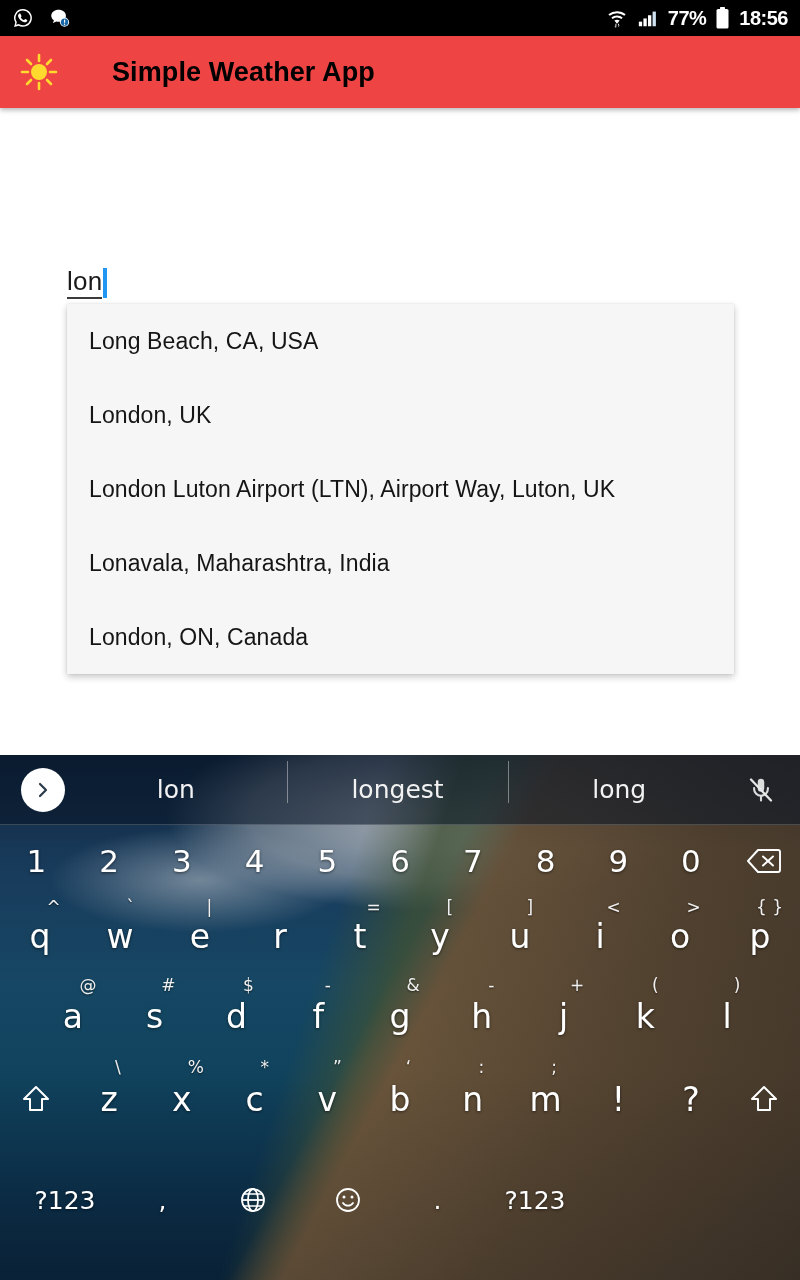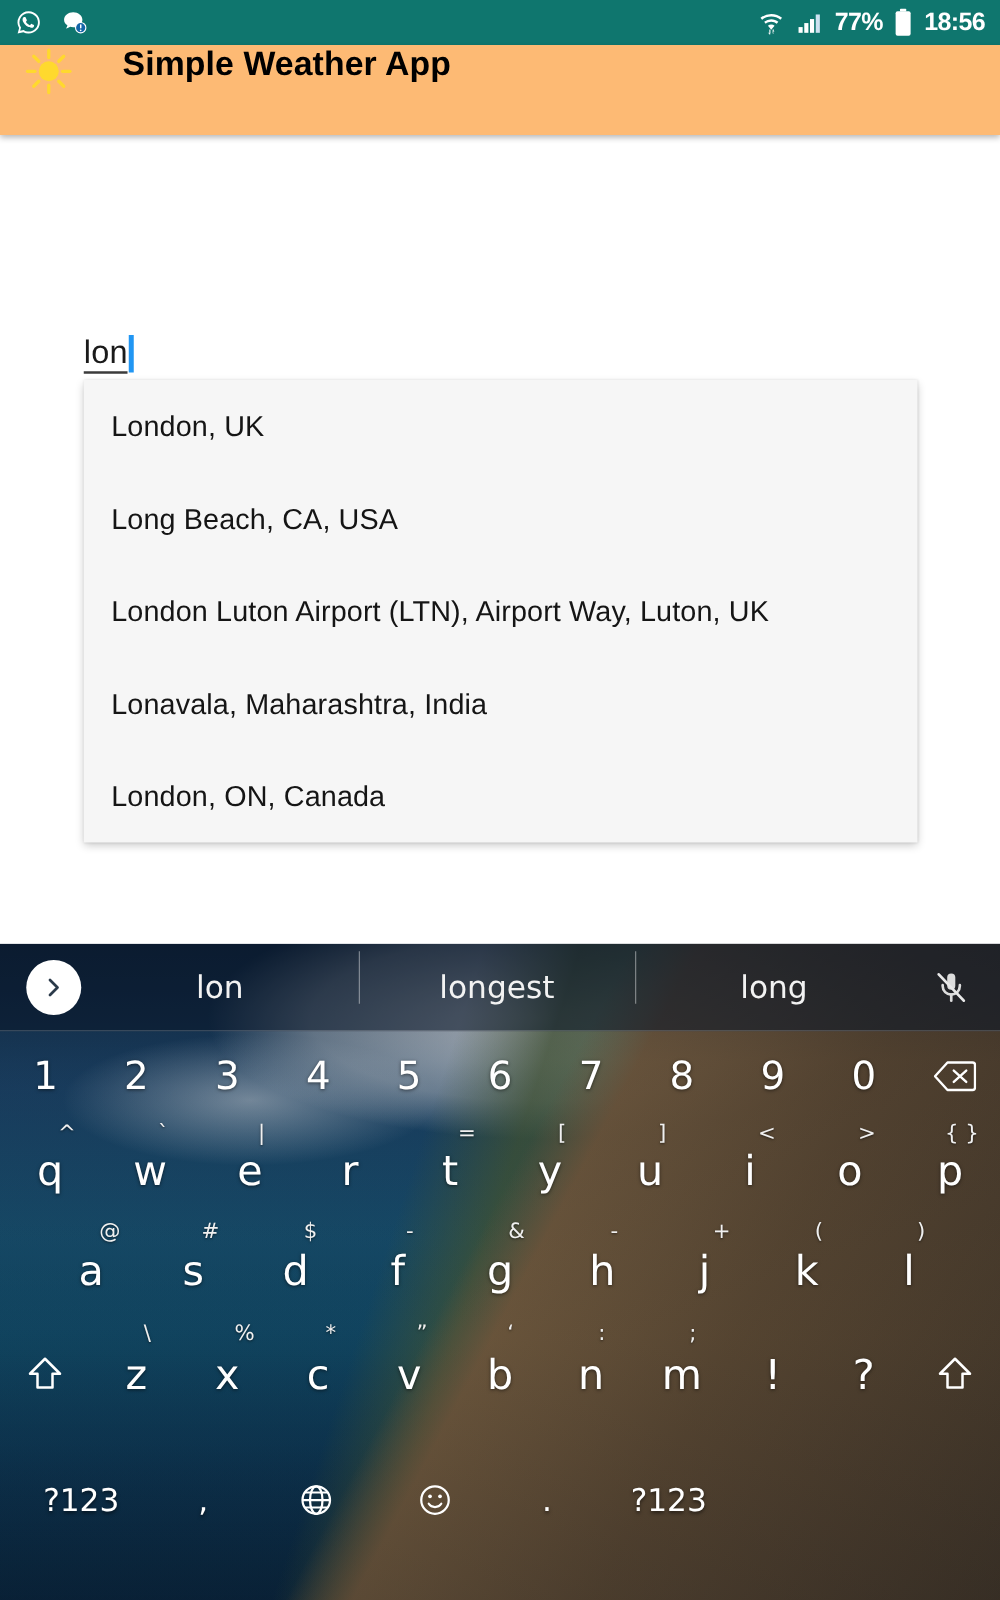--- a/index.html
+++ b/index.html
@@ -6,44 +6,45 @@
   html,body { width:800px; height:1280px; overflow:hidden; }
   body {
     font-family:"Liberation Sans", sans-serif;
     background:#ffffff;
     position:relative;
   }
 
   
   #status-bar {
     position:absolute; left:0; top:0; width:800px; height:36px;
-    background:#0f766e;
+    background:#000000;
     display:flex; align-items:center;
     padding:0 12px;
     color:#ffffff;
   }
   #status-left { display:flex; align-items:center; gap:14px; }
   #status-right { margin-left:auto; display:flex; align-items:center; gap:9px; }
   .sb-icon { display:block; }
   #battery-pct {
     font-size:20px; font-weight:600; letter-spacing:-0.5px;
     font-family:"Liberation Sans", sans-serif;
   }
   #clock {
     font-size:20px; font-weight:600; letter-spacing:-0.5px;
   }
 
   
   #app-bar {
     position:absolute; left:0; top:36px; width:800px; height:72px;
-    background:#fdba74;
-    display:flex; 
+    background:#ef4444;
+    display:flex; align-items:center;
     padding-left:18px;
     box-shadow:0 2px 5px rgba(0,0,0,0.30);
     z-index:5;
+    gap:14px;
   }
   #app-icon-sun { width:42px; height:42px; flex:0 0 auto; }
   #app-title {
     margin-left:38px;
     font-size:27px; font-weight:bold; color:#000000;
     letter-spacing:0.1px;
   }
 
   
   #content {
@@ -272,24 +273,24 @@
 
   <div id="search-row">
     <div id="search-input-wrap" title="Enter location">
       <span id="search-value">lon</span>
       <span id="text-cursor"></span>
     </div>
   </div>
 
   <div id="suggestion-dropdown">
     <div class="suggestion-item">
+      <span>Long Beach, CA, USA</span>
+    </div>
+    <div class="suggestion-item">
       <span>London, UK</span>
-    </div>
-    <div class="suggestion-item">
-      <span>Long Beach, CA, USA</span>
     </div>
     <div class="suggestion-item">
       <span>London Luton Airport (LTN), Airport Way, Luton, UK</span>
     </div>
     <div class="suggestion-item">
       <span>Lonavala, Maharashtra, India</span>
     </div>
     <div class="suggestion-item">
       <span>London, ON, Canada</span>
     </div>

